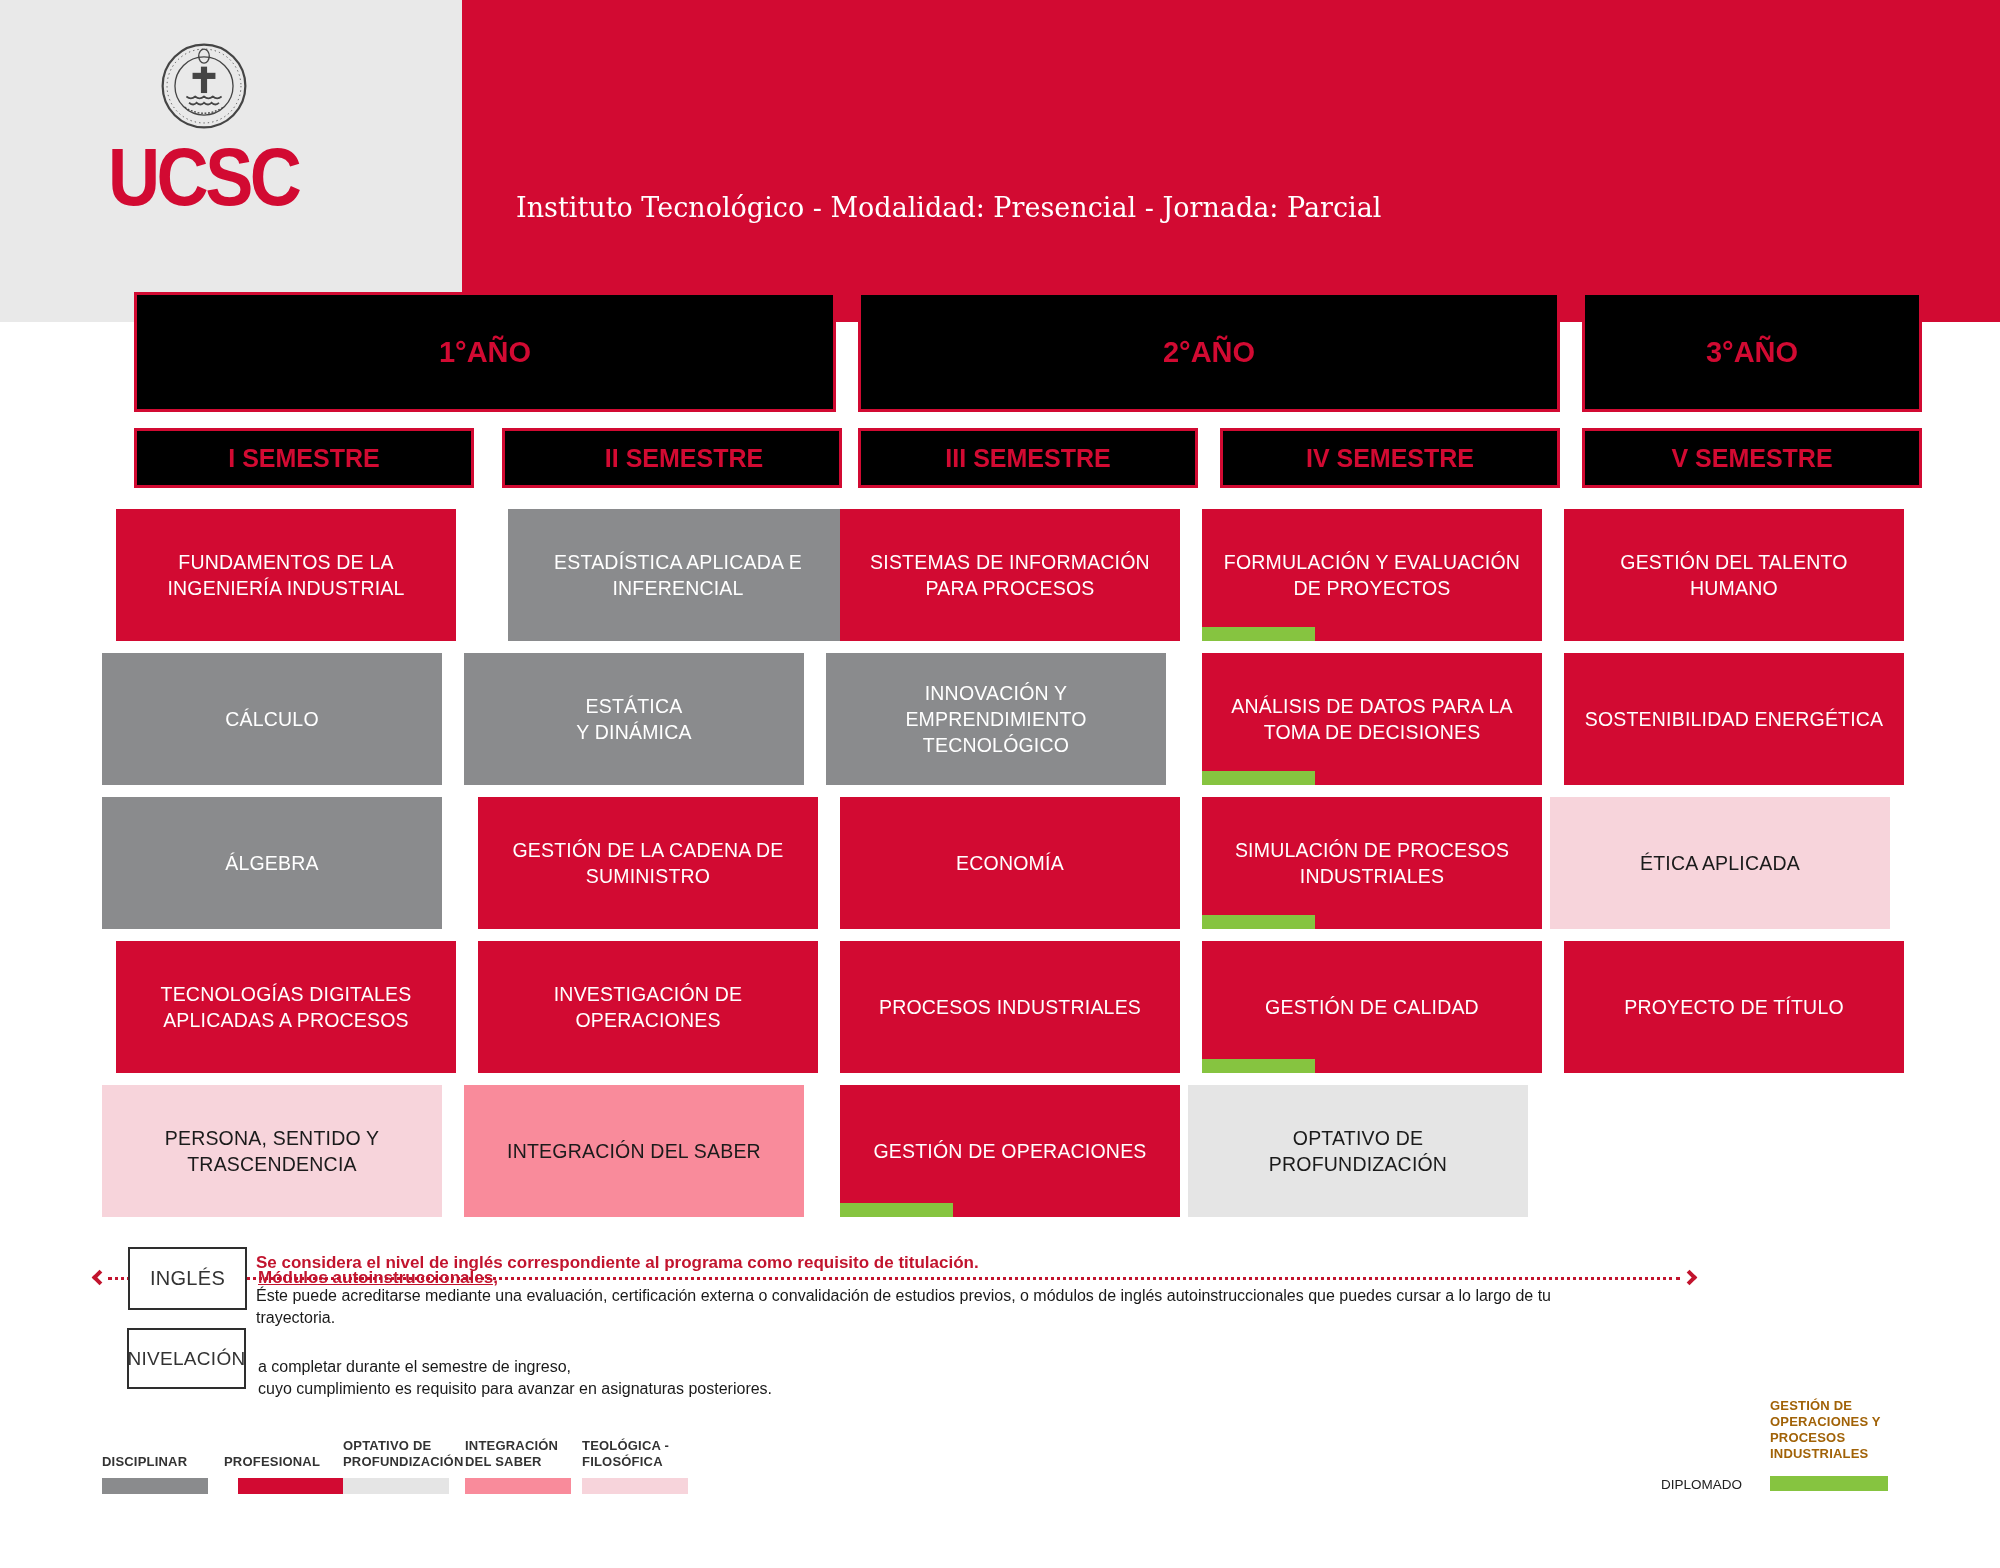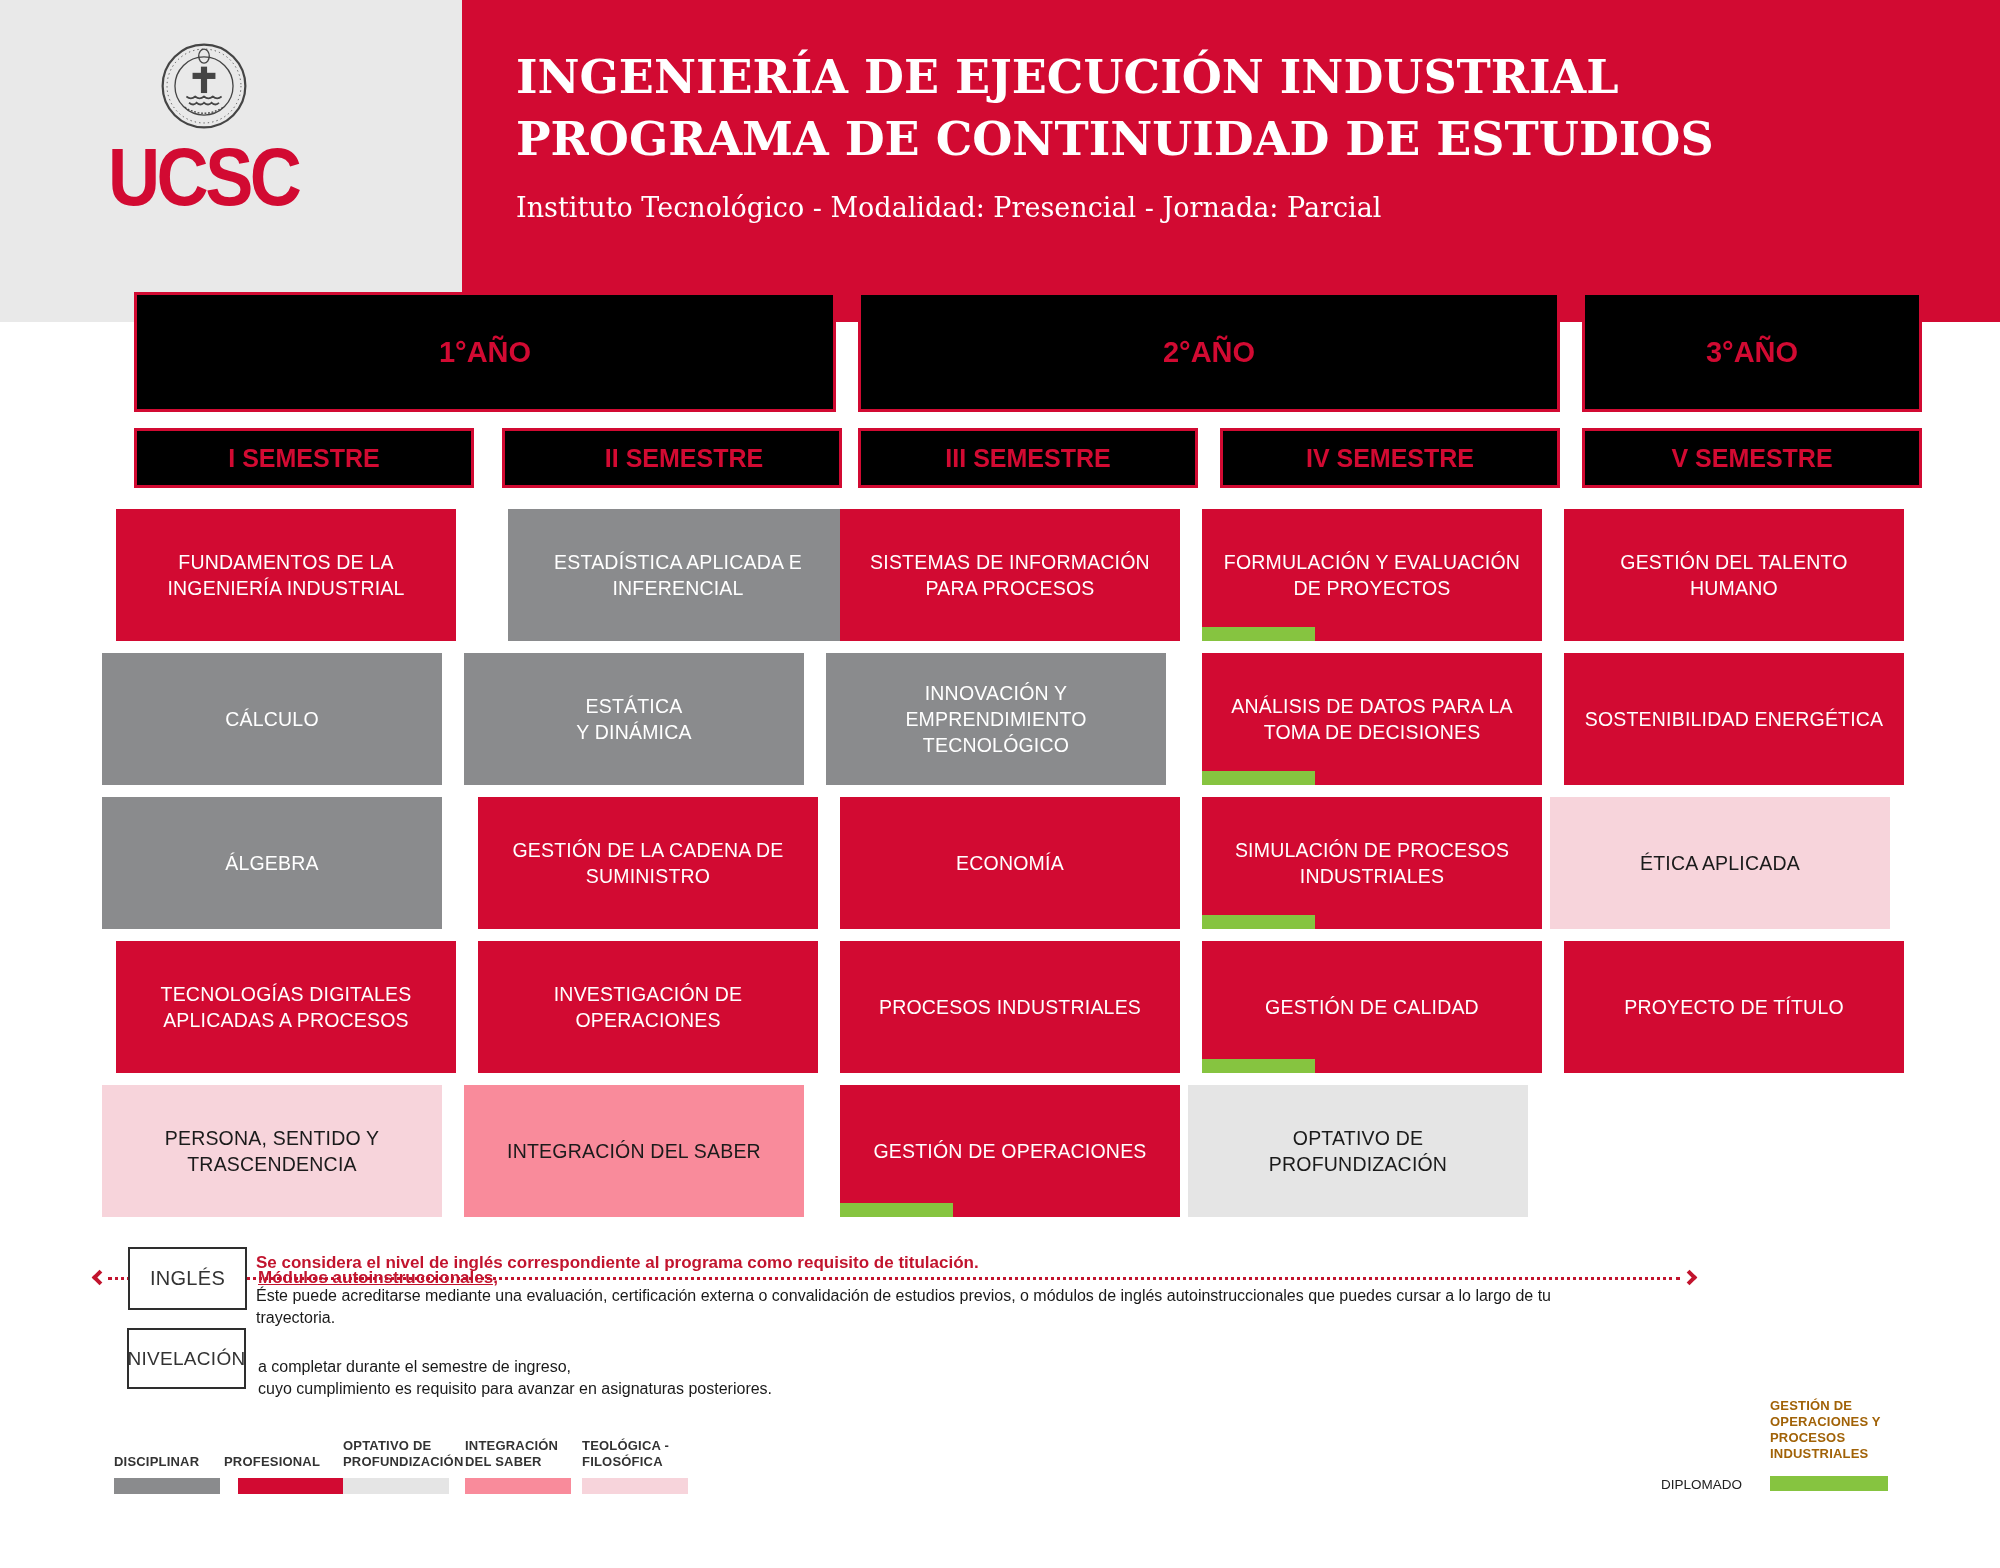--- a/index.html
+++ b/index.html
@@ -68,22 +68,20 @@
       <rect x="46.5" y="28" width="7" height="30" fill="#454545"></rect>
       <rect x="37" y="35" width="26" height="7" fill="#454545"></rect>
       <path d="M30 62 q5 4 10 0 q5 4 10 0 q5 4 10 0 q5 4 10 0" fill="none" stroke="#454545" stroke-width="2"></path>
       <path d="M33 69 q5 4 8.5 0 q5 4 8.5 0 q5 4 8.5 0 q5 4 8.5 0" fill="none" stroke="#454545" stroke-width="2"></path>
       <path d="M28 74 q22 14 44 0" fill="none" stroke="#454545" stroke-width="1.5" stroke-dasharray="2 2"></path>
     </svg>
     <div class="logo-text">UCSC</div>
   </div>
 
   <div class="banner">
-    <div class="banner-title">INGENIERÍA DE EJECUCIÓN INDUSTRIAL
-PROGRAMA DE CONTINUIDAD DE ESTUDIOS</div>
     <div class="banner-subtitle">Instituto Tecnológico - Modalidad: Presencial - Jornada: Parcial</div>
   </div>
 
   <div id="grid">
       <div class="outline-box year-box" style="left: 102px; top: 292px; width: 702px; height: 120px;">1°AÑO</div>
       <div class="outline-box year-box" style="left: 826px; top: 292px; width: 702px; height: 120px;">2°AÑO</div>
       <div class="outline-box year-box" style="left: 1550px; top: 292px; width: 340px; height: 120px;">3°AÑO</div>
       <div class="outline-box sem-box" style="left: 102px; top: 428px; width: 340px; height: 60px;">I SEMESTRE</div>
       <div class="card t-profesional" style="left: 102px; top: 509px; width: 340px; height: 132px;"><div class="">FUNDAMENTOS DE LA
 INGENIERÍA INDUSTRIAL</div></div>
@@ -140,21 +138,21 @@
   <div class="foot-text" style="left:256px;top:1285px;width:1360px;">Éste puede acreditarse mediante una evaluación, certificación externa o convalidación de estudios previos, o módulos de inglés autoinstruccionales que puedes cursar a lo largo de tu trayectoria.</div>
 
   <div class="note-box" style="left:127px;top:1328px;width:119px;height:61px;font-size:19px;">
     <span>NIVELACIÓN</span>
   </div>
   <div class="foot-bold" style="left:258px;top:1268px;text-decoration:underline;">Módulos autoinstruccionales,</div>
   <div class="foot-text" style="left:258px;top:1356px;width:900px;">a completar durante el semestre de ingreso,
 cuyo cumplimiento es requisito para avanzar en asignaturas posteriores.</div>
 
   <div id="legend">
-      <div class="legend-item" style="left: 102px; margin-left: 12px;">
+      <div class="legend-item" style="left: 102px;">
         <div class="legend-label">DISCIPLINAR</div>
         <div class="swatch t-disciplinar"></div>
       </div>
       <div class="legend-item" style="left: 224px;">
         <div class="legend-label">PROFESIONAL</div>
         <div class="swatch t-profesional"></div>
       </div>
       <div class="legend-item" style="left: 343px;">
         <div class="legend-label">OPTATIVO DE
 PROFUNDIZACIÓN</div>

